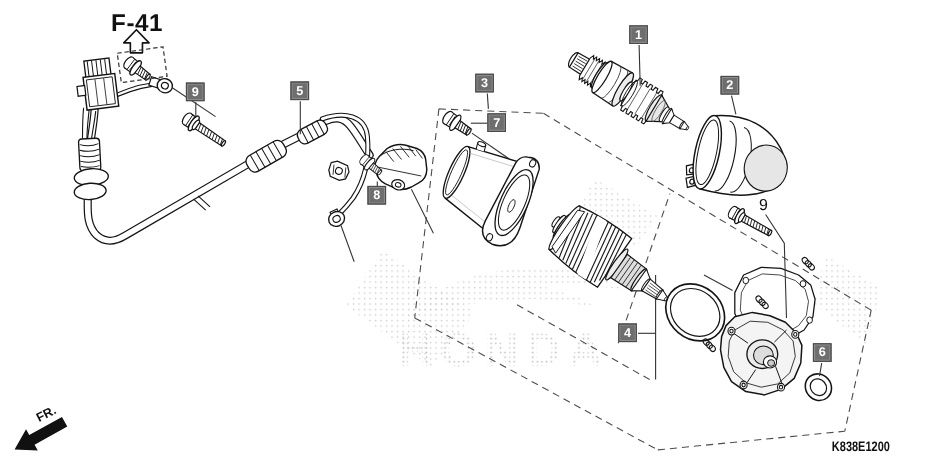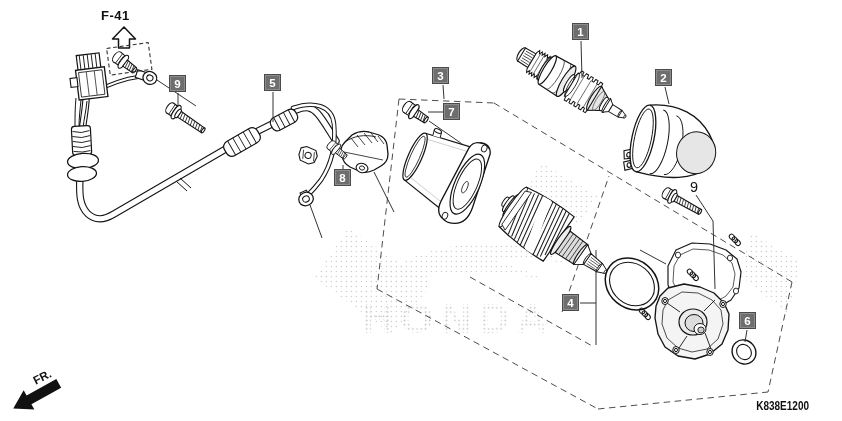--- a/index.html
+++ b/index.html
@@ -6,21 +6,21 @@
   #stage{position:relative;width:842px;height:421px;background:#ffffff;overflow:hidden;
          font-family:"Liberation Sans","DejaVu Sans",sans-serif;}
   #art{position:absolute;left:0;top:0;}
   #callout-layer{position:absolute;left:0;top:0;width:842px;height:421px;pointer-events:none;}
   .callout-box{position:absolute;width:17px;height:17px;background:#6e6e6e;border:1px solid #4a4a4a;
     box-shadow:inset 0 0 0 1px rgba(255,255,255,0.22);color:#fff;font-weight:bold;font-size:11.5px;
     display:flex;align-items:center;justify-content:center;box-sizing:border-box;pointer-events:auto;cursor:pointer;}
   .callout-number{position:absolute;color:#111;font-size:14.5px;font-weight:normal;
     transform:translate(-50%,-50%);pointer-events:auto;cursor:pointer;}
   .overlay-label{position:absolute;color:#111;}
-  #fig-ref{left:101px;top:8px;font-size:13px;font-weight:bold;letter-spacing:0.5px;}
+  #fig-ref{left:101px;top:8px;font-size:22px;font-weight:bold;letter-spacing:0.5px;}
   #diagram-code{right:33px;top:399px;font-size:12.5px;font-weight:bold;letter-spacing:0px;
     transform:scaleX(0.8);transform-origin:right center;}
   #fr-label{left:33px;top:371px;font-size:11.5px;font-weight:bold;transform:rotate(-27deg);}
 </style>
 </head>
 <body>
 
 <div id="stage">
 
 <svg id="art" width="842" height="421" viewBox="0 0 842 421">

